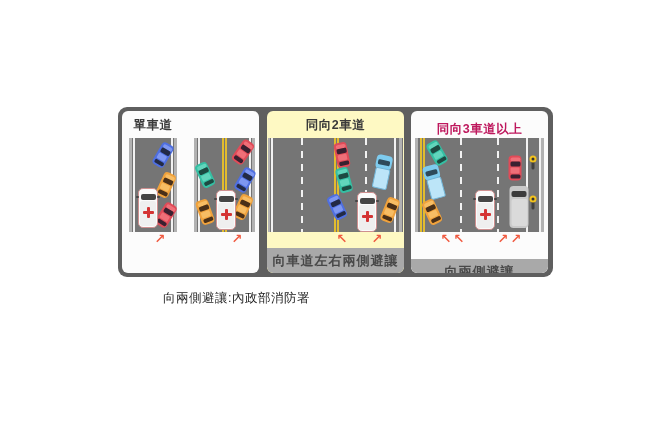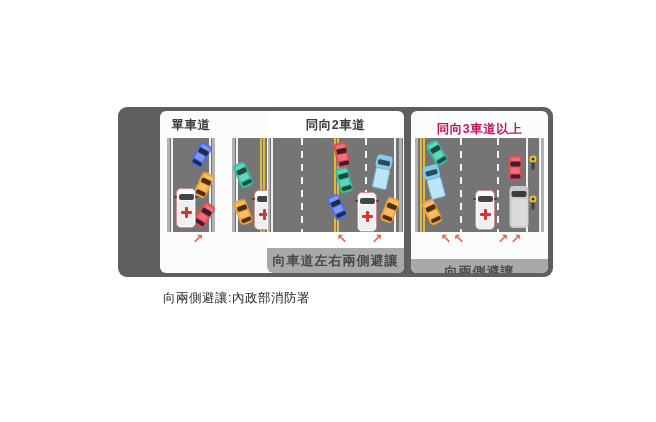--- a/index.html
+++ b/index.html
@@ -34,21 +34,21 @@
   }
   .source{
     position:absolute;font-size:12.5px;letter-spacing:.5px;white-space:nowrap;
   }
 </style>
 </head>
 <body>
 
 <div class="stage">
   <div class="board" id="board" style="left: 118px; top: 107px; width: 435px; height: 170px; background: rgb(95, 95, 95);">
-      <div class="panel" style="left: 4px; top: 4px; width: 137px; height: 162px; background: rgb(252, 252, 252); margin-left: 38px;">
+      <div class="panel" style="left: 4px; top: 4px; width: 137px; height: 162px; background: rgb(252, 252, 252);">
         <div class="panel-title" style="left: -1px; top: 6px; width: 64px; color: rgb(58, 58, 58);">單車道</div>
         <div class="road" style="left: 7px; top: 27px; width: 48px; height: 94px; background: rgb(117, 117, 117);">
           <div class="rline" style="left: 0px; width: 3px; background: rgb(178, 178, 178);"></div>
           <div class="rline" style="left: 4px; width: 2px; background: rgb(242, 242, 242);"></div>
           <div class="rline" style="left: 42px; width: 2px; background: rgb(242, 242, 242);"></div>
           <div class="rline" style="left: 45px; width: 3px; background: rgb(178, 178, 178);"></div>
           <div class="veh" style="left: 34px; top: 17px; width: 13px; height: 25px; transform: translate(-50%, -50%) rotate(30deg);">
             <div class="vpart" style="left: 0px; top: 0px; width: 13px; height: 25px; background: rgb(79, 111, 224); border-radius: 4px;"></div>
             <div class="vpart" style="left: 1.5px; top: 1.5px; width: 10px; height: 4px; background: rgb(126, 151, 240); border-radius: 2px;"></div>
             <div class="vpart" style="left: 1.5px; top: 6px; width: 10px; height: 5px; background: rgb(35, 42, 69); border-radius: 1.5px;"></div>
@@ -126,21 +126,21 @@
             <div class="vpart" style="left: -2px; top: 8px; width: 3px; height: 2px; background: rgb(69, 69, 69); border-radius: 1px;"></div>
             <div class="vpart" style="left: 19px; top: 8px; width: 3px; height: 2px; background: rgb(69, 69, 69); border-radius: 1px;"></div>
             <div class="vpart" style="left: 2.5px; top: 6px; width: 15px; height: 6px; background: rgb(69, 69, 69); border-radius: 2px;"></div>
             <div class="vpart" style="left: 2px; top: 13px; width: 16px; height: 25px; background: rgb(239, 239, 239); border-radius: 2px;"></div>
             <div class="vpart" style="left: 8.5px; top: 19px; width: 3px; height: 11px; background: rgb(212, 52, 52); border-radius: 1px;"></div>
             <div class="vpart" style="left: 4.5px; top: 23px; width: 11px; height: 3px; background: rgb(212, 52, 52); border-radius: 1px;"></div>
           </div>
         </div>
         <div class="arrow" style="left: 115px; top: 121px; color: rgb(240, 90, 64);">↗</div>
       </div>
-      <div class="panel" style="left: 149px; top: 4px; width: 137px; height: 162px; background: #ffffff;">
+      <div class="panel" style="left: 149px; top: 4px; width: 137px; height: 162px; background: #fef9c3;">
         <div class="panel-title" style="left: -7px; top: 6px; width: 151px; color: rgb(58, 58, 58);">同向2車道</div>
         <div class="road" style="left: 1px; top: 27px; width: 135px; height: 94px; background: rgb(117, 117, 117);">
           <div class="rline" style="left: 0px; width: 2px; background: rgb(178, 178, 178);"></div>
           <div class="rline" style="left: 3px; width: 2px; background: rgb(242, 242, 242);"></div>
           <div class="rline" style="left: 33px; width: 2px; background: repeating-linear-gradient(rgb(242, 242, 242) 0px, rgb(242, 242, 242) 7px, transparent 7px, transparent 13px);"></div>
           <div class="rline" style="left: 66px; width: 5px; background: linear-gradient(90deg, rgb(226, 188, 46) 0px, rgb(226, 188, 46) 2px, rgb(117, 117, 117) 2px, rgb(117, 117, 117) 3px, rgb(226, 188, 46) 3px, rgb(226, 188, 46) 5px);"></div>
           <div class="rline" style="left: 97px; width: 2px; background: repeating-linear-gradient(rgb(242, 242, 242) 0px, rgb(242, 242, 242) 7px, transparent 7px, transparent 13px);"></div>
           <div class="rline" style="left: 126px; width: 2px; background: rgb(242, 242, 242);"></div>
           <div class="rline" style="left: 131px; width: 3px; background: rgb(178, 178, 178);"></div>
           <div class="veh" style="left: 74px; top: 17px; width: 13px; height: 25px; transform: translate(-50%, -50%) rotate(-12deg);">

